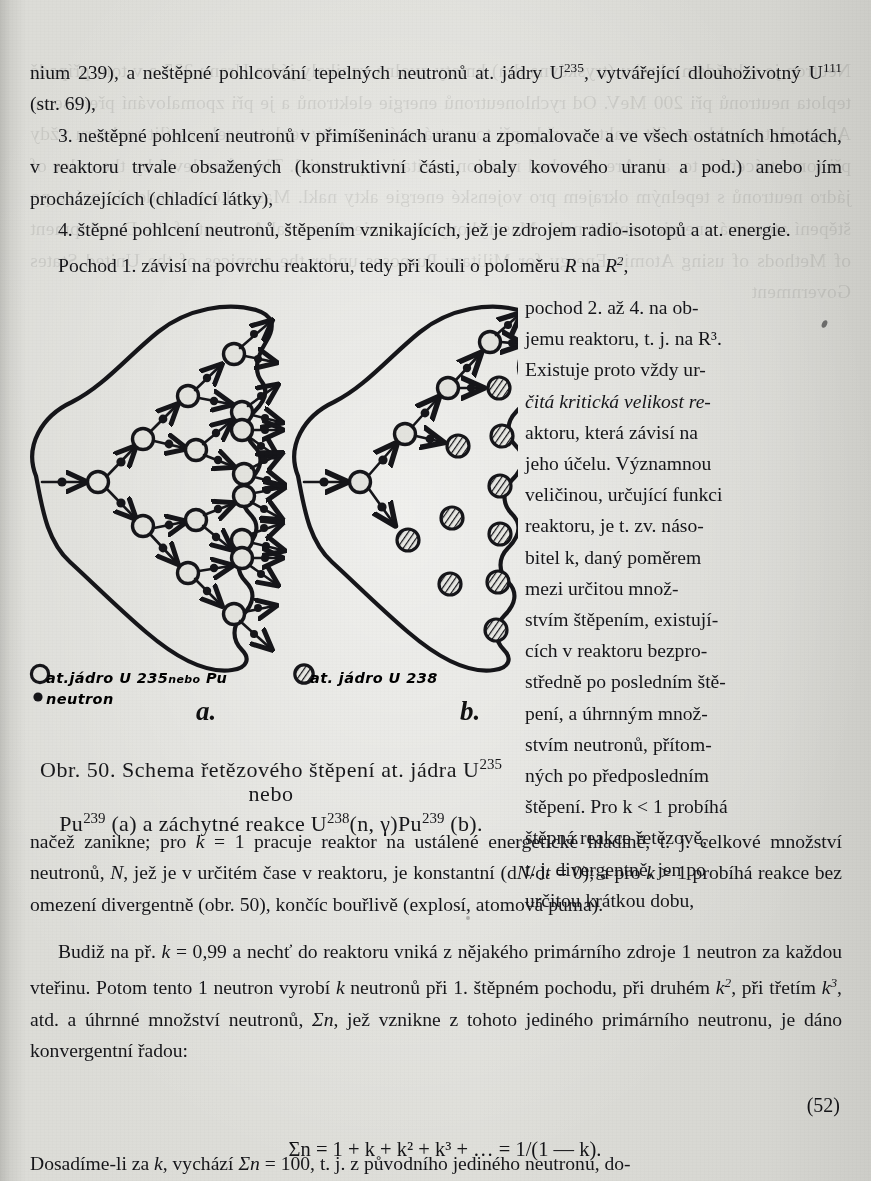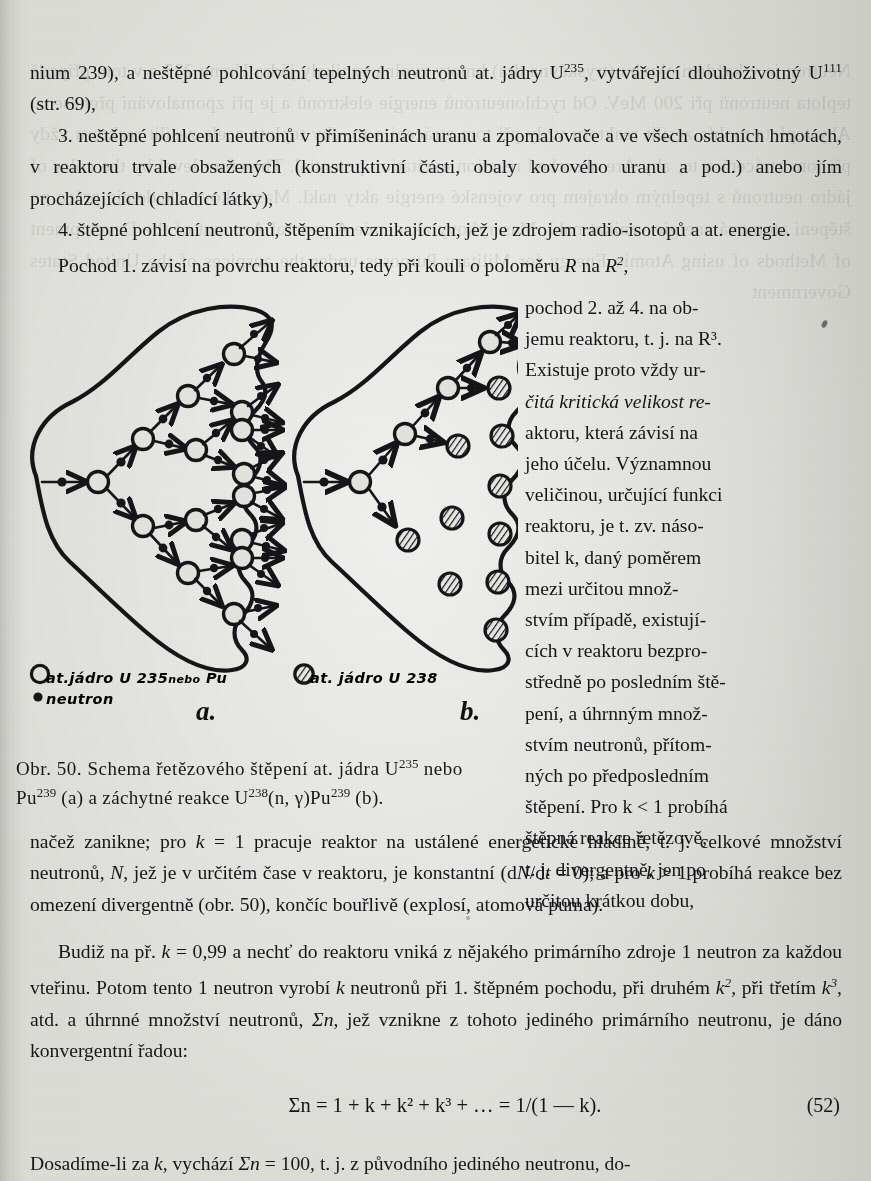--- a/index.html
+++ b/index.html
@@ -85,32 +85,33 @@
     font-family:"Liberation Serif", serif;
     font-weight:700;
     font-style:italic;
     font-size:27px;
     color:#111;
   }
   #label-a{left:196px;top:696px;}
   #label-b{left:460px;top:696px;}
 
   #caption{
-    position:absolute;left:16px;top:752px;width:478px;
-    font-size:19px;line-height:24.2px;color:#18181b;
+    position:absolute;left:32px;top:752px;width:478px;
+    font-size:22px;line-height:24.2px;color:#18181b;
+    text-align:center;
   }
   #caption .l1{display:block;letter-spacing:.55px;}
   #caption .l2{display:block;letter-spacing:.35px;}
 
   
   #formula{
     position:absolute;left:30px;top:1094px;width:812px;
     font-size:20.5px;color:#141417;
   }
-  #formula .eq{display:block;text-align:center;padding-left:18px;}
+  #formula .eq{display:block;text-align:center;padding-left:18px;margin-top:44px;}
   #formula .num{position:absolute;right:2px;top:0;font-size:20px;}
 
   #block-last{top:1148px;}
 
   
   .speck{position:absolute;background:#4a4a4a;border-radius:50%;opacity:.75;}
 </style>
 </head>
 <body>
 
@@ -141,21 +142,21 @@
     <p>pochod 2. až 4. na ob-</p>
     <p>jemu reaktoru, t. j. na R³.</p>
     <p>Existuje proto vždy ur-</p>
     <p style="font-style:italic">čitá kritická velikost re-</p>
     <p>aktoru, která závisí na</p>
     <p>jeho účelu. Významnou</p>
     <p>veličinou, určující funkci</p>
     <p>reaktoru, je t. zv. náso-</p>
     <p>bitel k, daný poměrem</p>
     <p>mezi určitou množ-</p>
-    <p>stvím případě, existují-</p>
+    <p>stvím štěpením, existují-</p>
     <p>cích v reaktoru bezpro-</p>
     <p>středně po posledním ště-</p>
     <p>pení, a úhrnným množ-</p>
     <p>stvím neutronů, přítom-</p>
     <p>ných po předposledním</p>
     <p>štěpení. Pro k &lt; 1 probíhá</p>
     <p>štěpná reakce řetězově,</p>
     <p>t. j. divergentně, jen po</p>
     <p>určitou krátkou dobu,</p>
   </div>

